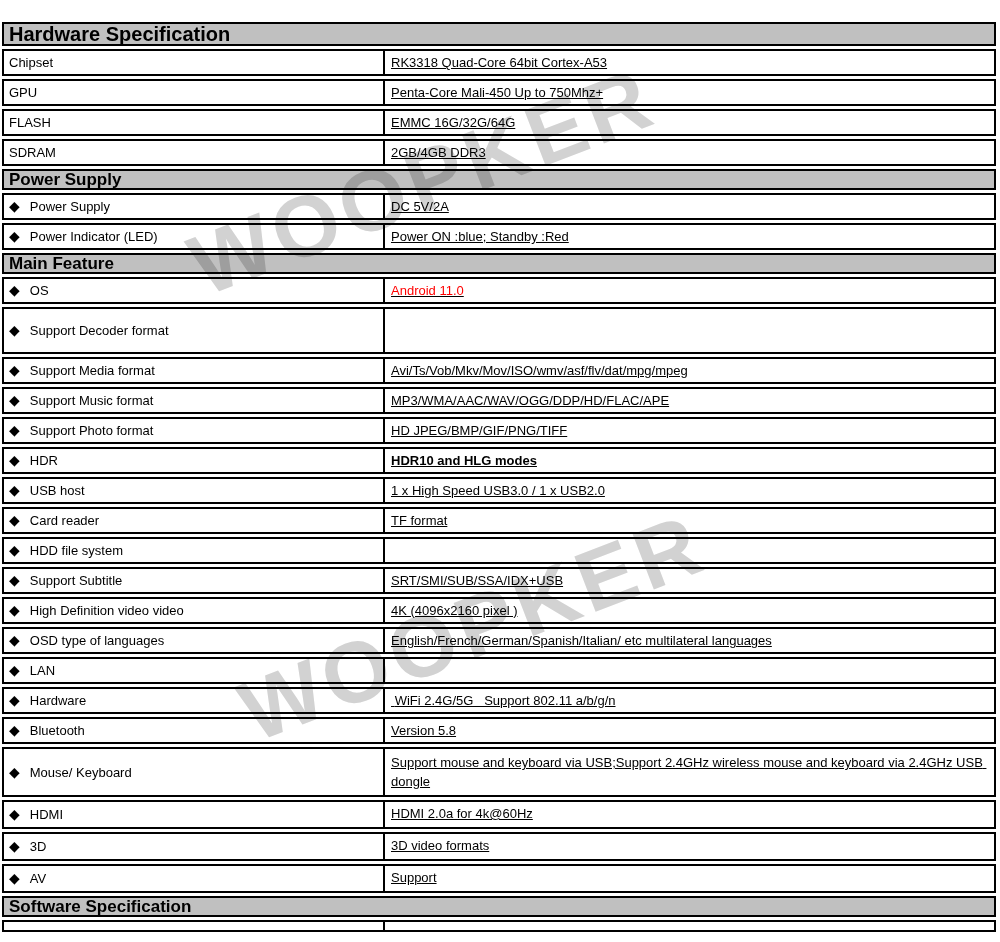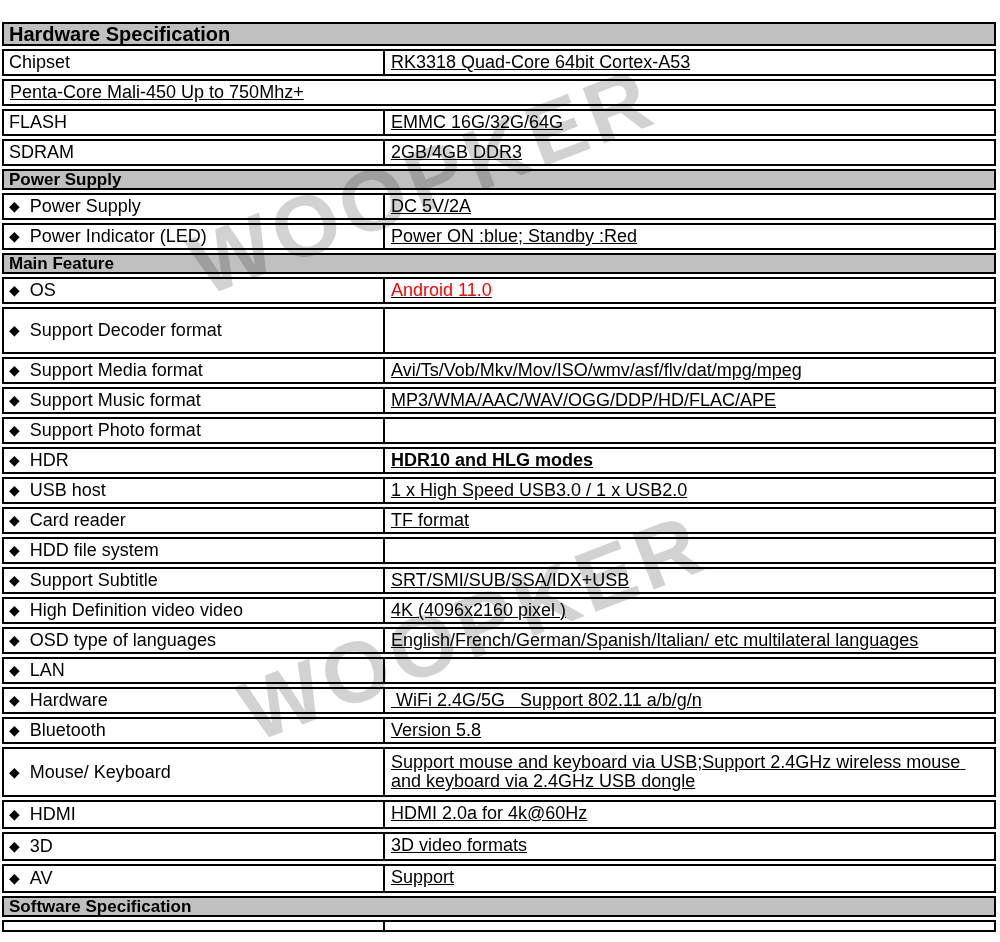--- a/index.html
+++ b/index.html
@@ -53,21 +53,21 @@
     align-items: center;
   }
   .c2 {
     flex: 1 1 auto;
     padding: 2px 6px;
     display: flex;
     min-width: 0;
     text-decoration: underline;
   }
   .label, .value {
-    font-size: 18px;
+    font-size: 13px;
     line-height: 19px;
     white-space: pre-wrap;
   }
   .bullet {
     font-size: 14px;
     line-height: 19px;
     margin-right: 10px;
     flex: 0 0 auto;
   }
   .row.xtall .c1, .row.xtall .c2 { padding-top: 12px; padding-bottom: 12px; }
@@ -104,20 +104,23 @@
     <div class="row">
       <div class="c1">
           <span class="label">Chipset</span>
         </div>
       <div class="c2">
           <span class="value">RK3318 Quad-Core 64bit Cortex-A53</span>
         </div>
     </div>
 
     <div class="row">
+      <div class="c1">
+          <span class="label">GPU</span>
+        </div>
       <div class="c2">
           <span class="value">Penta-Core Mali-450 Up to 750Mhz+</span>
         </div>
     </div>
 
     <div class="row">
       <div class="c1">
           <span class="label">FLASH</span>
         </div>
       <div class="c2">
@@ -196,20 +199,23 @@
         </div>
       <div class="c2">
           <span class="value">MP3/WMA/AAC/WAV/OGG/DDP/HD/FLAC/APE</span>
         </div>
     </div>
 
     <div class="row">
       <div class="c1">
           <span class="bullet">◆</span>
           <span class="label">Support Photo format</span>
+        </div>
+      <div class="c2">
+          <span class="value">HD JPEG/BMP/GIF/PNG/TIFF</span>
         </div>
     </div>
 
     <div class="row">
       <div class="c1">
           <span class="bullet">◆</span>
           <span class="label">HDR</span>
         </div>
       <div class="c2">
           <span class="value bold">HDR10 and HLG modes</span>

